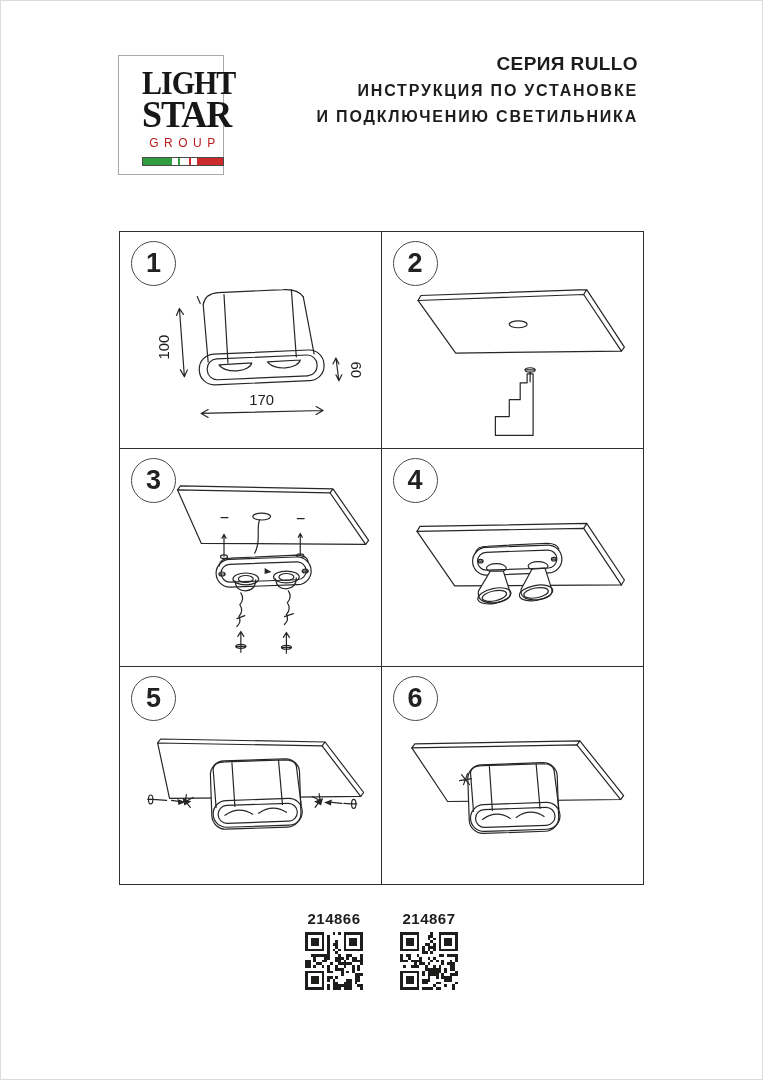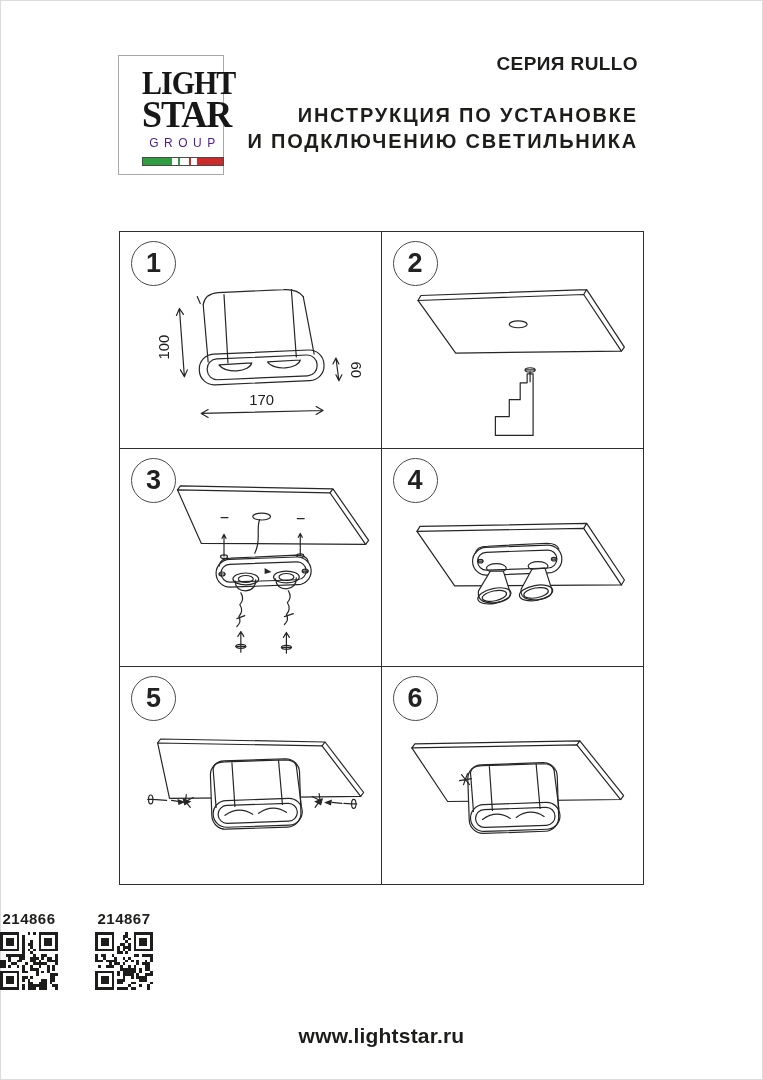--- a/index.html
+++ b/index.html
@@ -10,25 +10,25 @@
   }
   
   .logo-box{
     position:absolute; left:118px; top:55px; width:106px; height:120px;
     border:1px solid #a8a8a8; background:#fff; text-align:center; box-sizing:border-box;padding-left:23px;
   }
   .logo-w1{font-family:"Liberation Serif", serif; font-weight:700; font-size:30px;
     line-height:30px; margin-top:12px; letter-spacing:-1px; transform:scaleY(1.12); color:#171717;}
   .logo-w2{font-family:"Liberation Serif", serif; font-weight:700; font-size:36px;
     line-height:33px; letter-spacing:-1px; transform:scaleY(1.08); color:#171717;}
-  .logo-w3{font-size:12px; color:#4c1d95; letter-spacing:5.5px; margin-top:5px; margin-left:5px;}
+  .logo-w3{font-size:12px; color:#b91c1c; letter-spacing:5.5px; margin-top:5px; margin-left:5px;}
   .logo-flag{width:80px; height:7px; margin:7px auto 0; border:1.5px solid #4a4a4a;}
   .hdr-right{position:absolute; right:125px; top:50px; text-align:right;}
   .hdr-series{font-size:19px; font-weight:700; line-height:28px; letter-spacing:.4px;}
-  .hdr-title{font-size:20px; font-weight:700; line-height:26px; letter-spacing:1.8px; margin-top:24px;}
+  .hdr-title{font-size:16px; font-weight:700; line-height:26px; letter-spacing:1.8px; }
   
   .grid{
     position:absolute; left:119px; top:231px; width:525px; height:654px;
     border:1.5px solid #2e2e2e; box-sizing:border-box;
     display:grid; grid-template-columns:1fr 1fr; grid-template-rows:1fr 1fr 1fr; background:#fff;
   }
   .cell{position:relative; box-sizing:border-box;}
   .cell:nth-child(odd){border-right:1.5px solid #2e2e2e;}
   .cell:nth-child(-n+4){border-bottom:1.5px solid #2e2e2e;}
   .cell svg{position:absolute; left:0; top:0; width:100%; height:100%;}
@@ -36,21 +36,21 @@
     position:absolute; left:11px; top:9px; width:45px; height:45px; border-radius:50%;
     border:1.6px solid #4a4a4a; background:#fff; z-index:2;
     display:flex; align-items:center; justify-content:center;
     font-size:27px; font-weight:700; color:#222; box-sizing:border-box;
   }
   .ln{fill:none; stroke:#262626; stroke-width:1.2; stroke-linecap:round; stroke-linejoin:round;}
   .fillw{fill:#ffffff; stroke:#262626; stroke-width:1.2; stroke-linejoin:round;}
   .solid{fill:#262626; stroke:none;}
   .dim{font-family:"Liberation Sans", sans-serif; font-size:15px; fill:#1d1d1b;}
   
-  .articles{position:absolute; left:0; top:910px; width:100%; display:flex; gap:37px;}
+  .articles{position:absolute; left:0; top:910px; width:100%; display:flex; justify-content:center; gap:37px;}
   .article{text-align:center;}
   .article-label{font-size:15px; font-weight:700; letter-spacing:.5px; margin-bottom:5px;}
   .qr{width:58px; height:58px; display:block; margin:0 auto; shape-rendering:crispEdges;}
   .website{position:absolute; left:0; top:1024px; width:100%; text-align:center;
     font-size:21px; font-weight:700; letter-spacing:.2px;}
 </style>
 </head>
 <body>
 
 <div class="page">
@@ -257,15 +257,14 @@
         </svg>
     </div>
     <div class="article">
       <div class="article-label">214867</div>
       <svg class="qr" viewBox="0 0 21 21">
           <path d="M0 0h1v1h-1zM1 0h1v1h-1zM2 0h1v1h-1zM3 0h1v1h-1zM4 0h1v1h-1zM5 0h1v1h-1zM6 0h1v1h-1zM11 0h1v1h-1zM14 0h1v1h-1zM15 0h1v1h-1zM16 0h1v1h-1zM17 0h1v1h-1zM18 0h1v1h-1zM19 0h1v1h-1zM20 0h1v1h-1zM0 1h1v1h-1zM6 1h1v1h-1zM10 1h1v1h-1zM11 1h1v1h-1zM14 1h1v1h-1zM20 1h1v1h-1zM0 2h1v1h-1zM2 2h1v1h-1zM3 2h1v1h-1zM4 2h1v1h-1zM6 2h1v1h-1zM10 2h1v1h-1zM12 2h1v1h-1zM14 2h1v1h-1zM16 2h1v1h-1zM17 2h1v1h-1zM18 2h1v1h-1zM20 2h1v1h-1zM0 3h1v1h-1zM2 3h1v1h-1zM3 3h1v1h-1zM4 3h1v1h-1zM6 3h1v1h-1zM11 3h1v1h-1zM14 3h1v1h-1zM16 3h1v1h-1zM17 3h1v1h-1zM18 3h1v1h-1zM20 3h1v1h-1zM0 4h1v1h-1zM2 4h1v1h-1zM3 4h1v1h-1zM4 4h1v1h-1zM6 4h1v1h-1zM9 4h1v1h-1zM10 4h1v1h-1zM12 4h1v1h-1zM14 4h1v1h-1zM16 4h1v1h-1zM17 4h1v1h-1zM18 4h1v1h-1zM20 4h1v1h-1zM0 5h1v1h-1zM6 5h1v1h-1zM8 5h1v1h-1zM10 5h1v1h-1zM11 5h1v1h-1zM12 5h1v1h-1zM14 5h1v1h-1zM20 5h1v1h-1zM0 6h1v1h-1zM1 6h1v1h-1zM2 6h1v1h-1zM3 6h1v1h-1zM4 6h1v1h-1zM5 6h1v1h-1zM6 6h1v1h-1zM8 6h1v1h-1zM10 6h1v1h-1zM12 6h1v1h-1zM14 6h1v1h-1zM15 6h1v1h-1zM16 6h1v1h-1zM17 6h1v1h-1zM18 6h1v1h-1zM19 6h1v1h-1zM20 6h1v1h-1zM8 7h1v1h-1zM9 7h1v1h-1zM11 7h1v1h-1zM0 8h1v1h-1zM2 8h1v1h-1zM3 8h1v1h-1zM6 8h1v1h-1zM14 8h1v1h-1zM15 8h1v1h-1zM17 8h1v1h-1zM18 8h1v1h-1zM19 8h1v1h-1zM20 8h1v1h-1zM0 9h1v1h-1zM3 9h1v1h-1zM7 9h1v1h-1zM10 9h1v1h-1zM12 9h1v1h-1zM20 9h1v1h-1zM0 10h1v1h-1zM1 10h1v1h-1zM2 10h1v1h-1zM4 10h1v1h-1zM5 10h1v1h-1zM6 10h1v1h-1zM7 10h1v1h-1zM11 10h1v1h-1zM13 10h1v1h-1zM15 10h1v1h-1zM18 10h1v1h-1zM20 10h1v1h-1zM5 11h1v1h-1zM7 11h1v1h-1zM8 11h1v1h-1zM10 11h1v1h-1zM15 11h1v1h-1zM17 11h1v1h-1zM18 11h1v1h-1zM19 11h1v1h-1zM1 12h1v1h-1zM4 12h1v1h-1zM5 12h1v1h-1zM6 12h1v1h-1zM9 12h1v1h-1zM12 12h1v1h-1zM14 12h1v1h-1zM18 12h1v1h-1zM19 12h1v1h-1zM9 13h1v1h-1zM10 13h1v1h-1zM11 13h1v1h-1zM12 13h1v1h-1zM13 13h1v1h-1zM14 13h1v1h-1zM16 13h1v1h-1zM18 13h1v1h-1zM19 13h1v1h-1zM0 14h1v1h-1zM1 14h1v1h-1zM2 14h1v1h-1zM3 14h1v1h-1zM4 14h1v1h-1zM5 14h1v1h-1zM6 14h1v1h-1zM8 14h1v1h-1zM10 14h1v1h-1zM11 14h1v1h-1zM12 14h1v1h-1zM13 14h1v1h-1zM14 14h1v1h-1zM16 14h1v1h-1zM20 14h1v1h-1zM0 15h1v1h-1zM6 15h1v1h-1zM8 15h1v1h-1zM10 15h1v1h-1zM11 15h1v1h-1zM12 15h1v1h-1zM13 15h1v1h-1zM15 15h1v1h-1zM18 15h1v1h-1zM19 15h1v1h-1zM20 15h1v1h-1zM0 16h1v1h-1zM2 16h1v1h-1zM3 16h1v1h-1zM4 16h1v1h-1zM6 16h1v1h-1zM10 16h1v1h-1zM13 16h1v1h-1zM15 16h1v1h-1zM16 16h1v1h-1zM17 16h1v1h-1zM18 16h1v1h-1zM0 17h1v1h-1zM2 17h1v1h-1zM3 17h1v1h-1zM4 17h1v1h-1zM6 17h1v1h-1zM8 17h1v1h-1zM9 17h1v1h-1zM10 17h1v1h-1zM16 17h1v1h-1zM17 17h1v1h-1zM18 17h1v1h-1zM0 18h1v1h-1zM2 18h1v1h-1zM3 18h1v1h-1zM4 18h1v1h-1zM6 18h1v1h-1zM8 18h1v1h-1zM9 18h1v1h-1zM13 18h1v1h-1zM14 18h1v1h-1zM20 18h1v1h-1zM0 19h1v1h-1zM6 19h1v1h-1zM12 19h1v1h-1zM16 19h1v1h-1zM19 19h1v1h-1zM0 20h1v1h-1zM1 20h1v1h-1zM2 20h1v1h-1zM3 20h1v1h-1zM4 20h1v1h-1zM5 20h1v1h-1zM6 20h1v1h-1zM8 20h1v1h-1zM9 20h1v1h-1zM10 20h1v1h-1zM11 20h1v1h-1zM13 20h1v1h-1zM14 20h1v1h-1zM19 20h1v1h-1z" fill="#1d1d1b"></path>
         </svg>
     </div>
   </div>
 
-  <div class="website">www.lightstar.ru</div>
 
 </div>
 
 </body></html>

